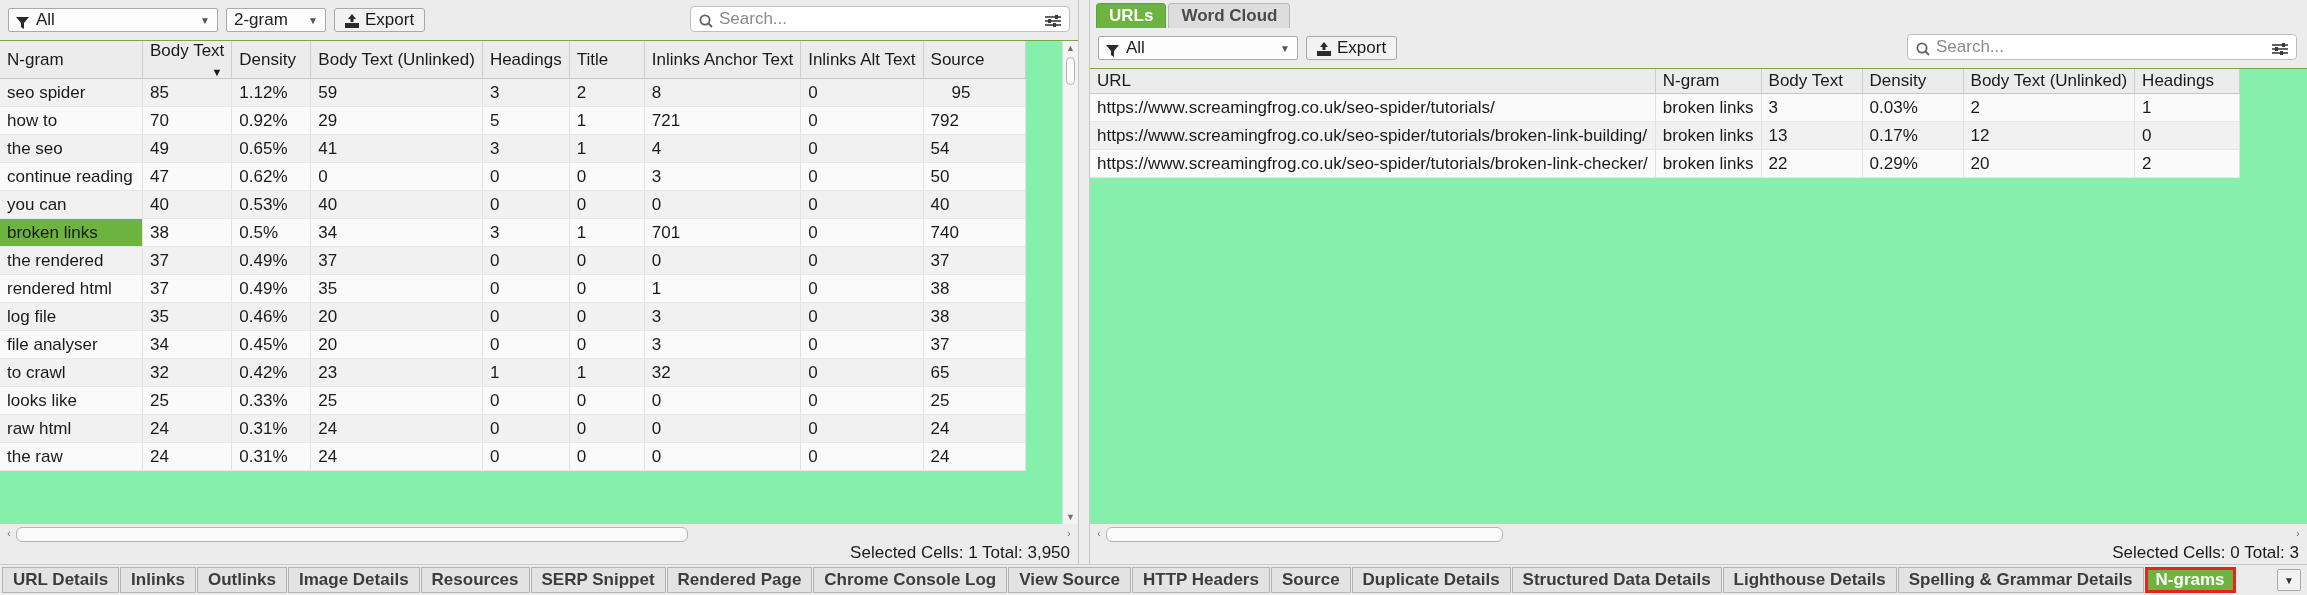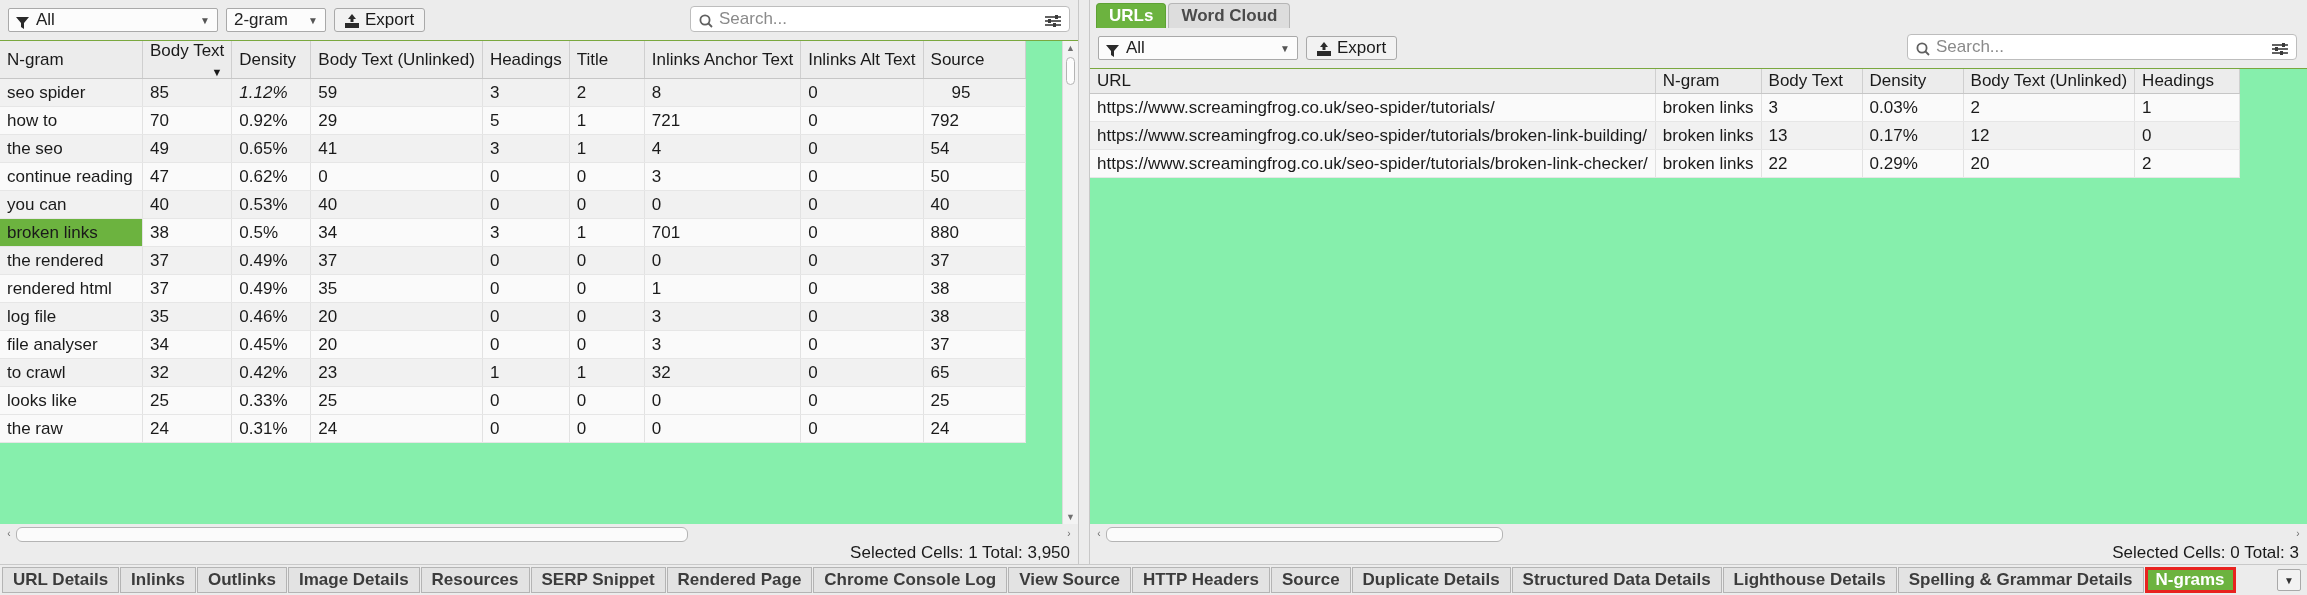--- a/index.html
+++ b/index.html
@@ -180,21 +180,21 @@
                   <th style="width: 60px;"><span>Title</span></th>
                   <th style="width: 98px;"><span>Inlinks Anchor Text</span></th>
                   <th style="width: 88px;"><span>Inlinks Alt Text</span></th>
                   <th style="width: 66px;"><span>Source</span></th>
                 </tr>
               </thead>
             <tbody>
                 <tr class="alt">
                   <td style="width: 128px;">seo spider</td>
                   <td style="width: 68px;">85</td>
-                  <td style="width: 64px; font-style: italic;">1.12%</td>
+                  <td style="width: 64px;">1.12%</td>
                   <td style="width: 104px;">59</td>
                   <td style="width: 62px;">3</td>
                   <td style="width: 60px;">2</td>
                   <td style="width: 98px;">8</td>
                   <td style="width: 88px;">0</td>
                   <td style="width: 66px; padding-left: 28px;">95</td>
                 </tr>
                 <tr>
                   <td style="width: 128px;">how to</td>
                   <td style="width: 68px;">70</td>
@@ -241,21 +241,21 @@
                 </tr>
                 <tr>
                   <td class="sel" style="width: 128px;">broken links</td>
                   <td style="width: 68px;">38</td>
                   <td style="width: 64px;">0.5%</td>
                   <td style="width: 104px;">34</td>
                   <td style="width: 62px;">3</td>
                   <td style="width: 60px;">1</td>
                   <td style="width: 98px;">701</td>
                   <td style="width: 88px;">0</td>
-                  <td style="width: 66px;">880</td>
+                  <td style="width: 66px;">740</td>
                 </tr>
                 <tr class="alt">
                   <td style="width: 128px;">the rendered</td>
                   <td style="width: 68px;">37</td>
                   <td style="width: 64px;">0.49%</td>
                   <td style="width: 104px;">37</td>
                   <td style="width: 62px;">0</td>
                   <td style="width: 60px;">0</td>
                   <td style="width: 98px;">0</td>
                   <td style="width: 88px;">0</td>
@@ -308,20 +308,31 @@
                 <tr>
                   <td style="width: 128px;">looks like</td>
                   <td style="width: 68px;">25</td>
                   <td style="width: 64px;">0.33%</td>
                   <td style="width: 104px;">25</td>
                   <td style="width: 62px;">0</td>
                   <td style="width: 60px;">0</td>
                   <td style="width: 98px;">0</td>
                   <td style="width: 88px;">0</td>
                   <td style="width: 66px;">25</td>
+                </tr>
+                <tr class="alt">
+                  <td style="width: 128px;">raw html</td>
+                  <td style="width: 68px;">24</td>
+                  <td style="width: 64px;">0.31%</td>
+                  <td style="width: 104px;">24</td>
+                  <td style="width: 62px;">0</td>
+                  <td style="width: 60px;">0</td>
+                  <td style="width: 98px;">0</td>
+                  <td style="width: 88px;">0</td>
+                  <td style="width: 66px;">24</td>
                 </tr>
                 <tr>
                   <td style="width: 128px;">the raw</td>
                   <td style="width: 68px;">24</td>
                   <td style="width: 64px;">0.31%</td>
                   <td style="width: 104px;">24</td>
                   <td style="width: 62px;">0</td>
                   <td style="width: 60px;">0</td>
                   <td style="width: 98px;">0</td>
                   <td style="width: 88px;">0</td>

